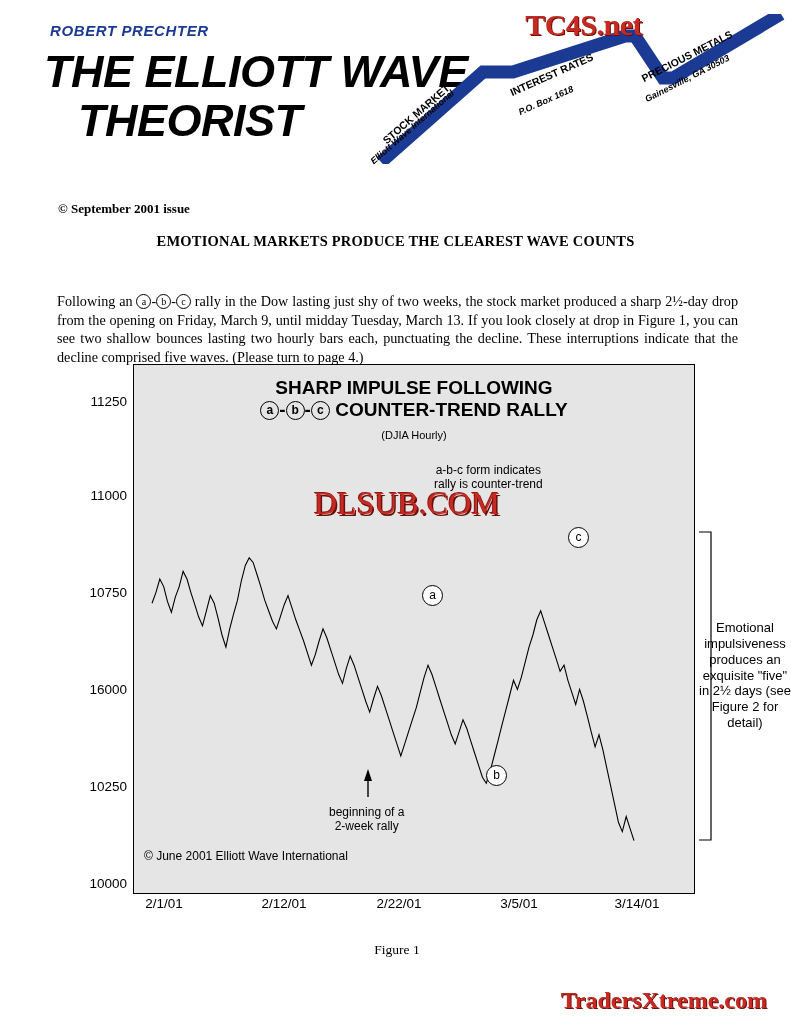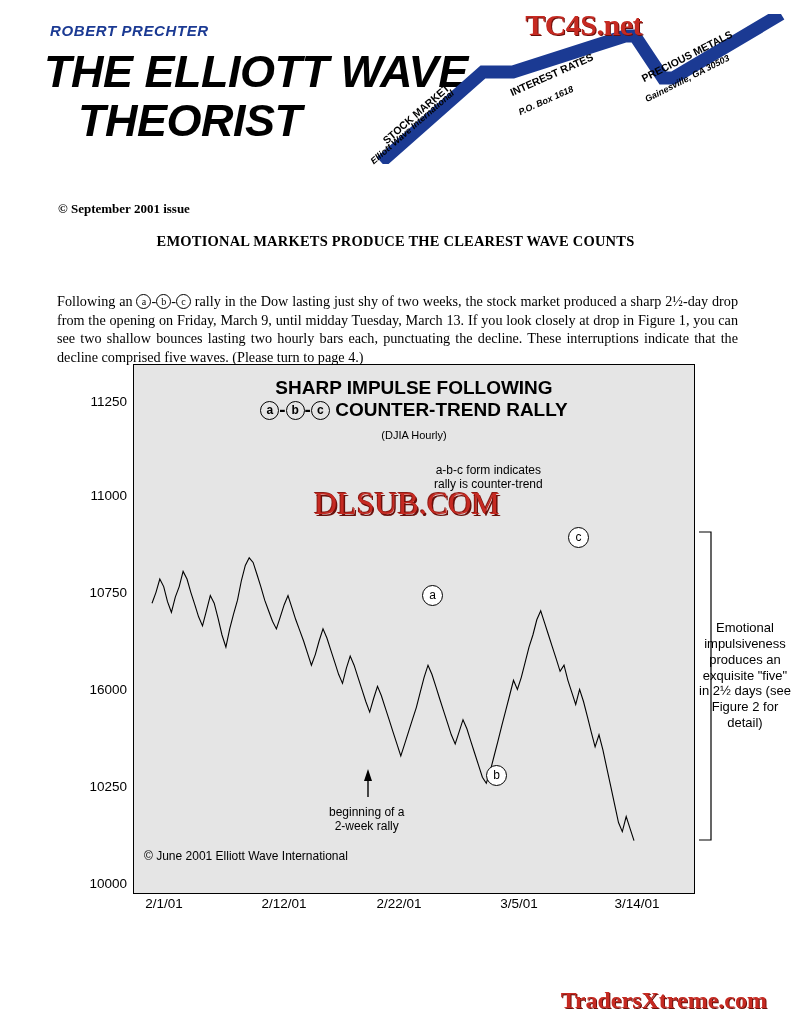--- a/index.html
+++ b/index.html
@@ -381,15 +381,16 @@
   <div id="annot-emotional">Emotional impulsiveness produces an exquisite "five" in 2½ days (see Figure 2 for detail)</div>
 
   <div id="x-axis-ticks">
     <div class="x-tick" style="left:31px">2/1/01</div>
     <div class="x-tick" style="left:151px">2/12/01</div>
     <div class="x-tick" style="left:266px">2/22/01</div>
     <div class="x-tick" style="left:386px">3/5/01</div>
     <div class="x-tick" style="left:504px">3/14/01</div>
   </div>
 
+  <div id="figure-caption">Figure 1</div>
 </div>
 
 <div id="wm-traders">TradersXtreme.com</div>
 
 </body></html>

